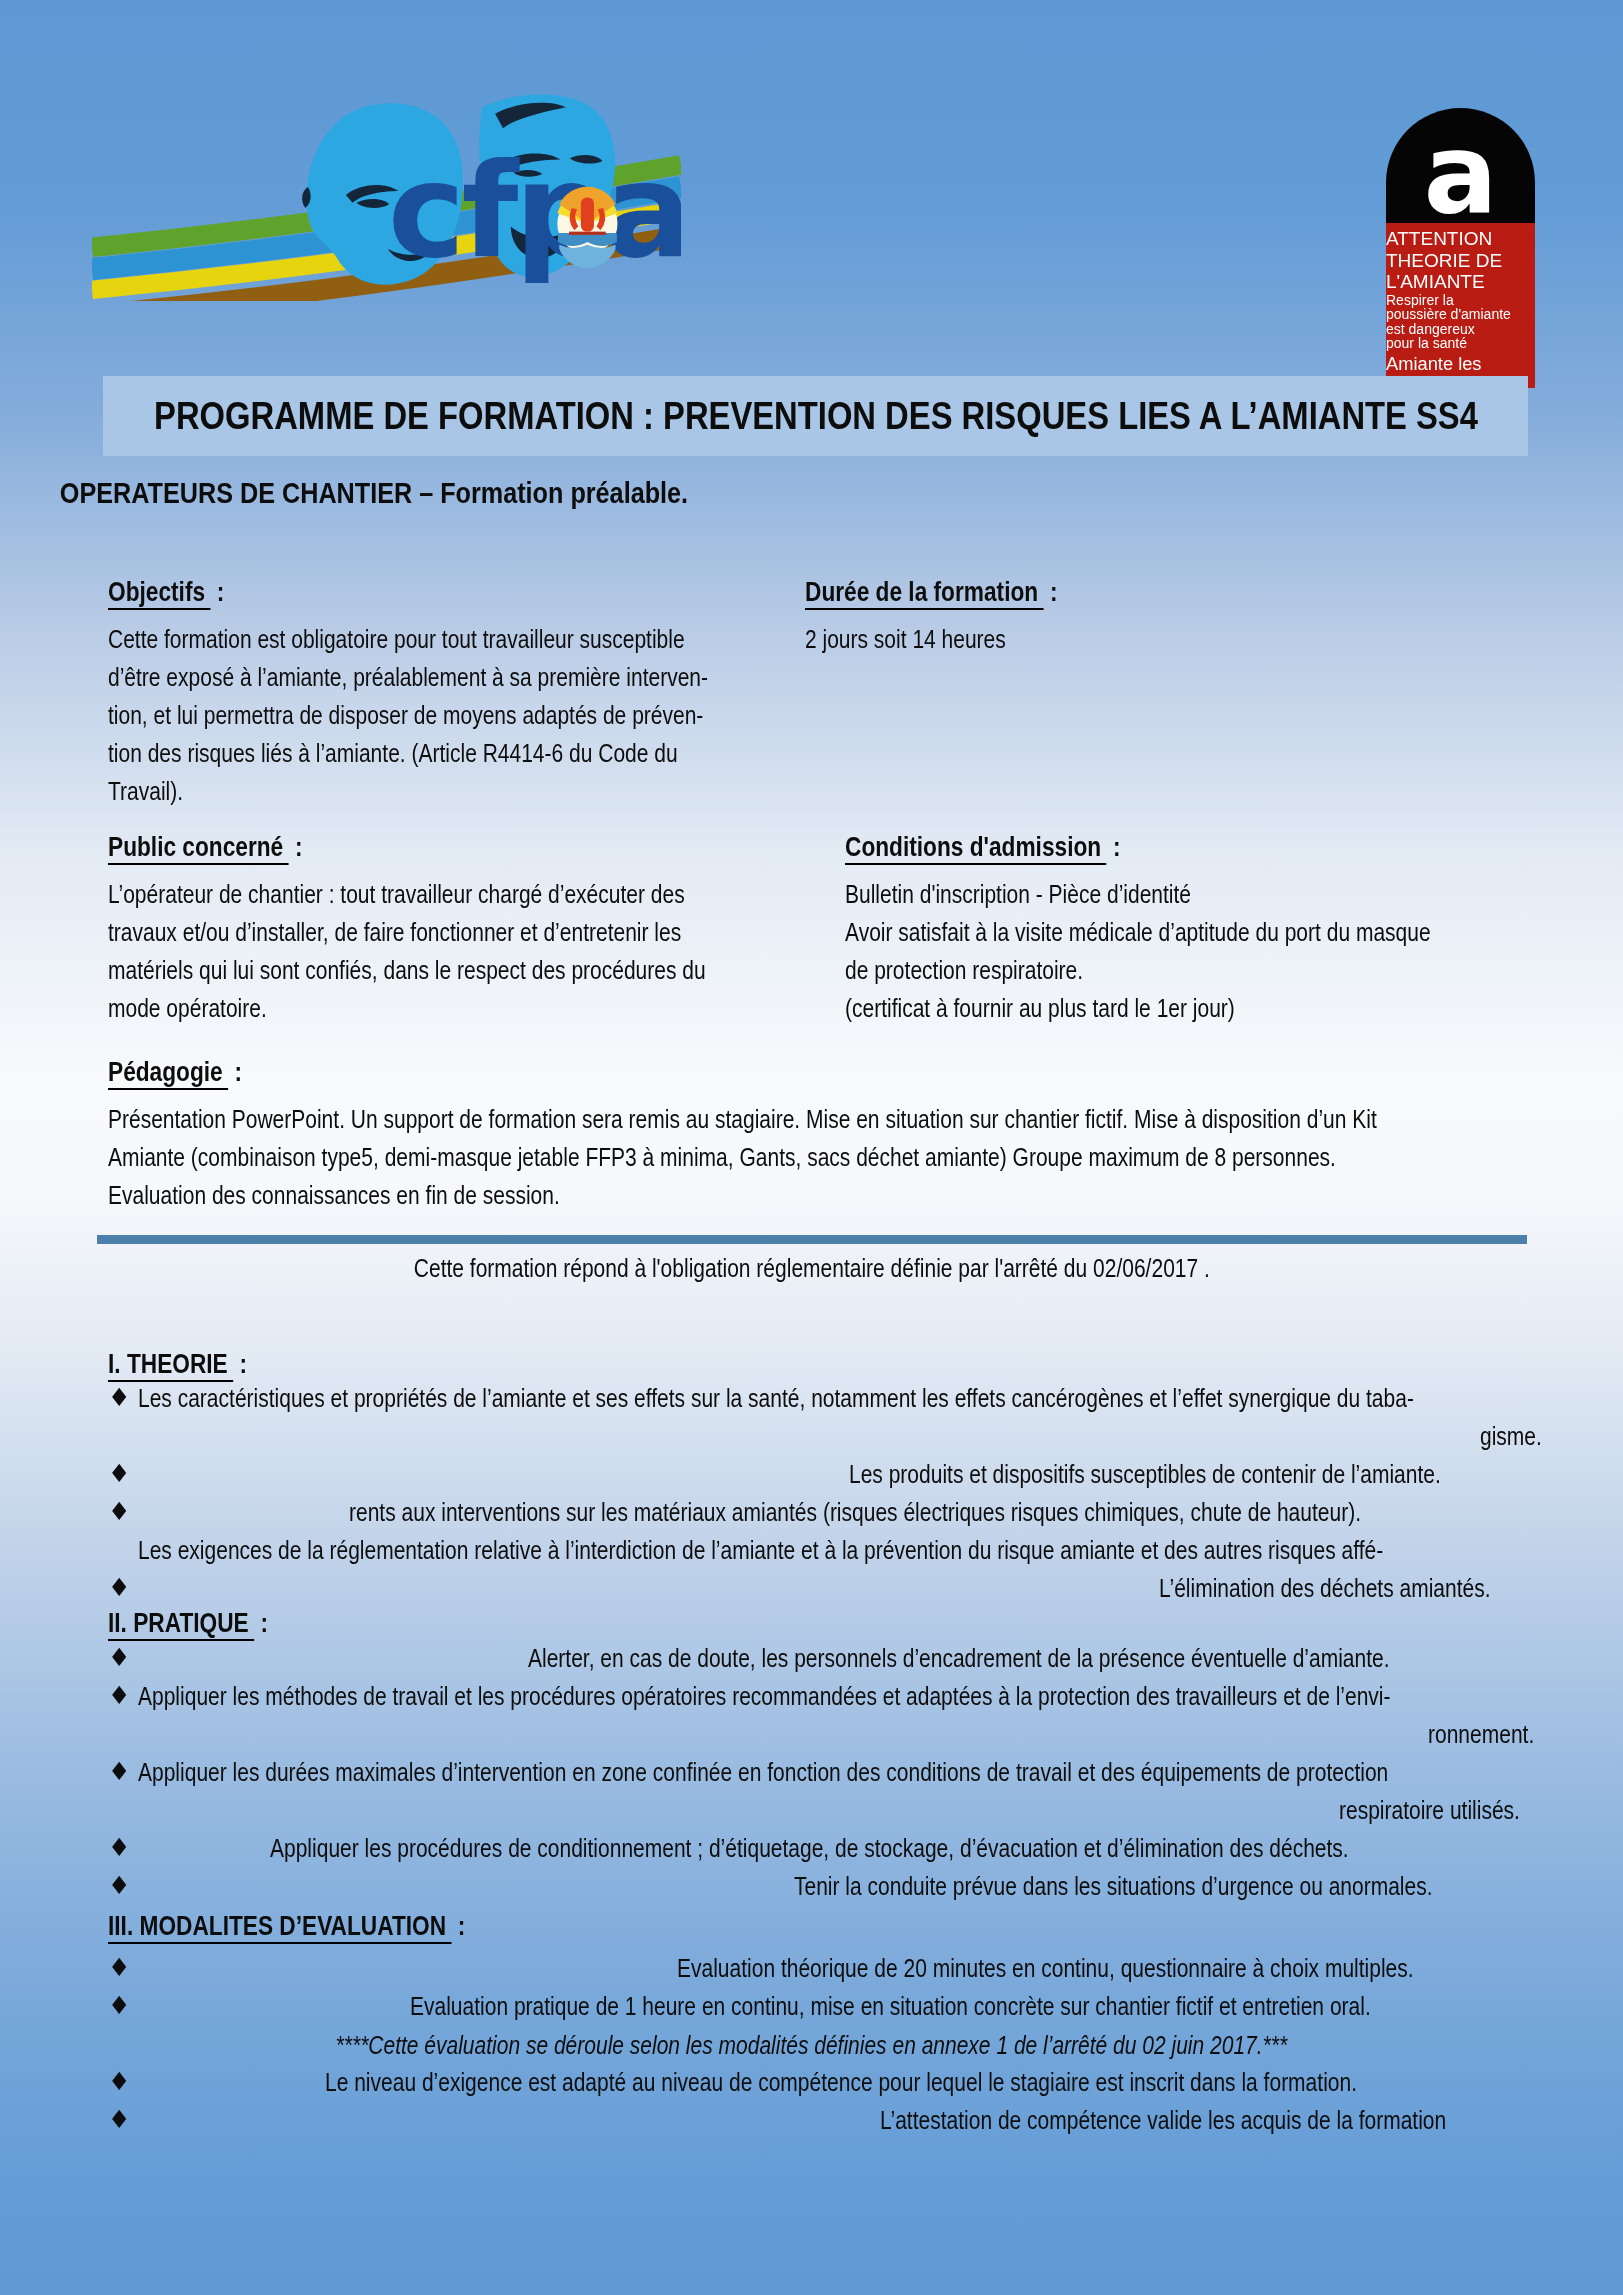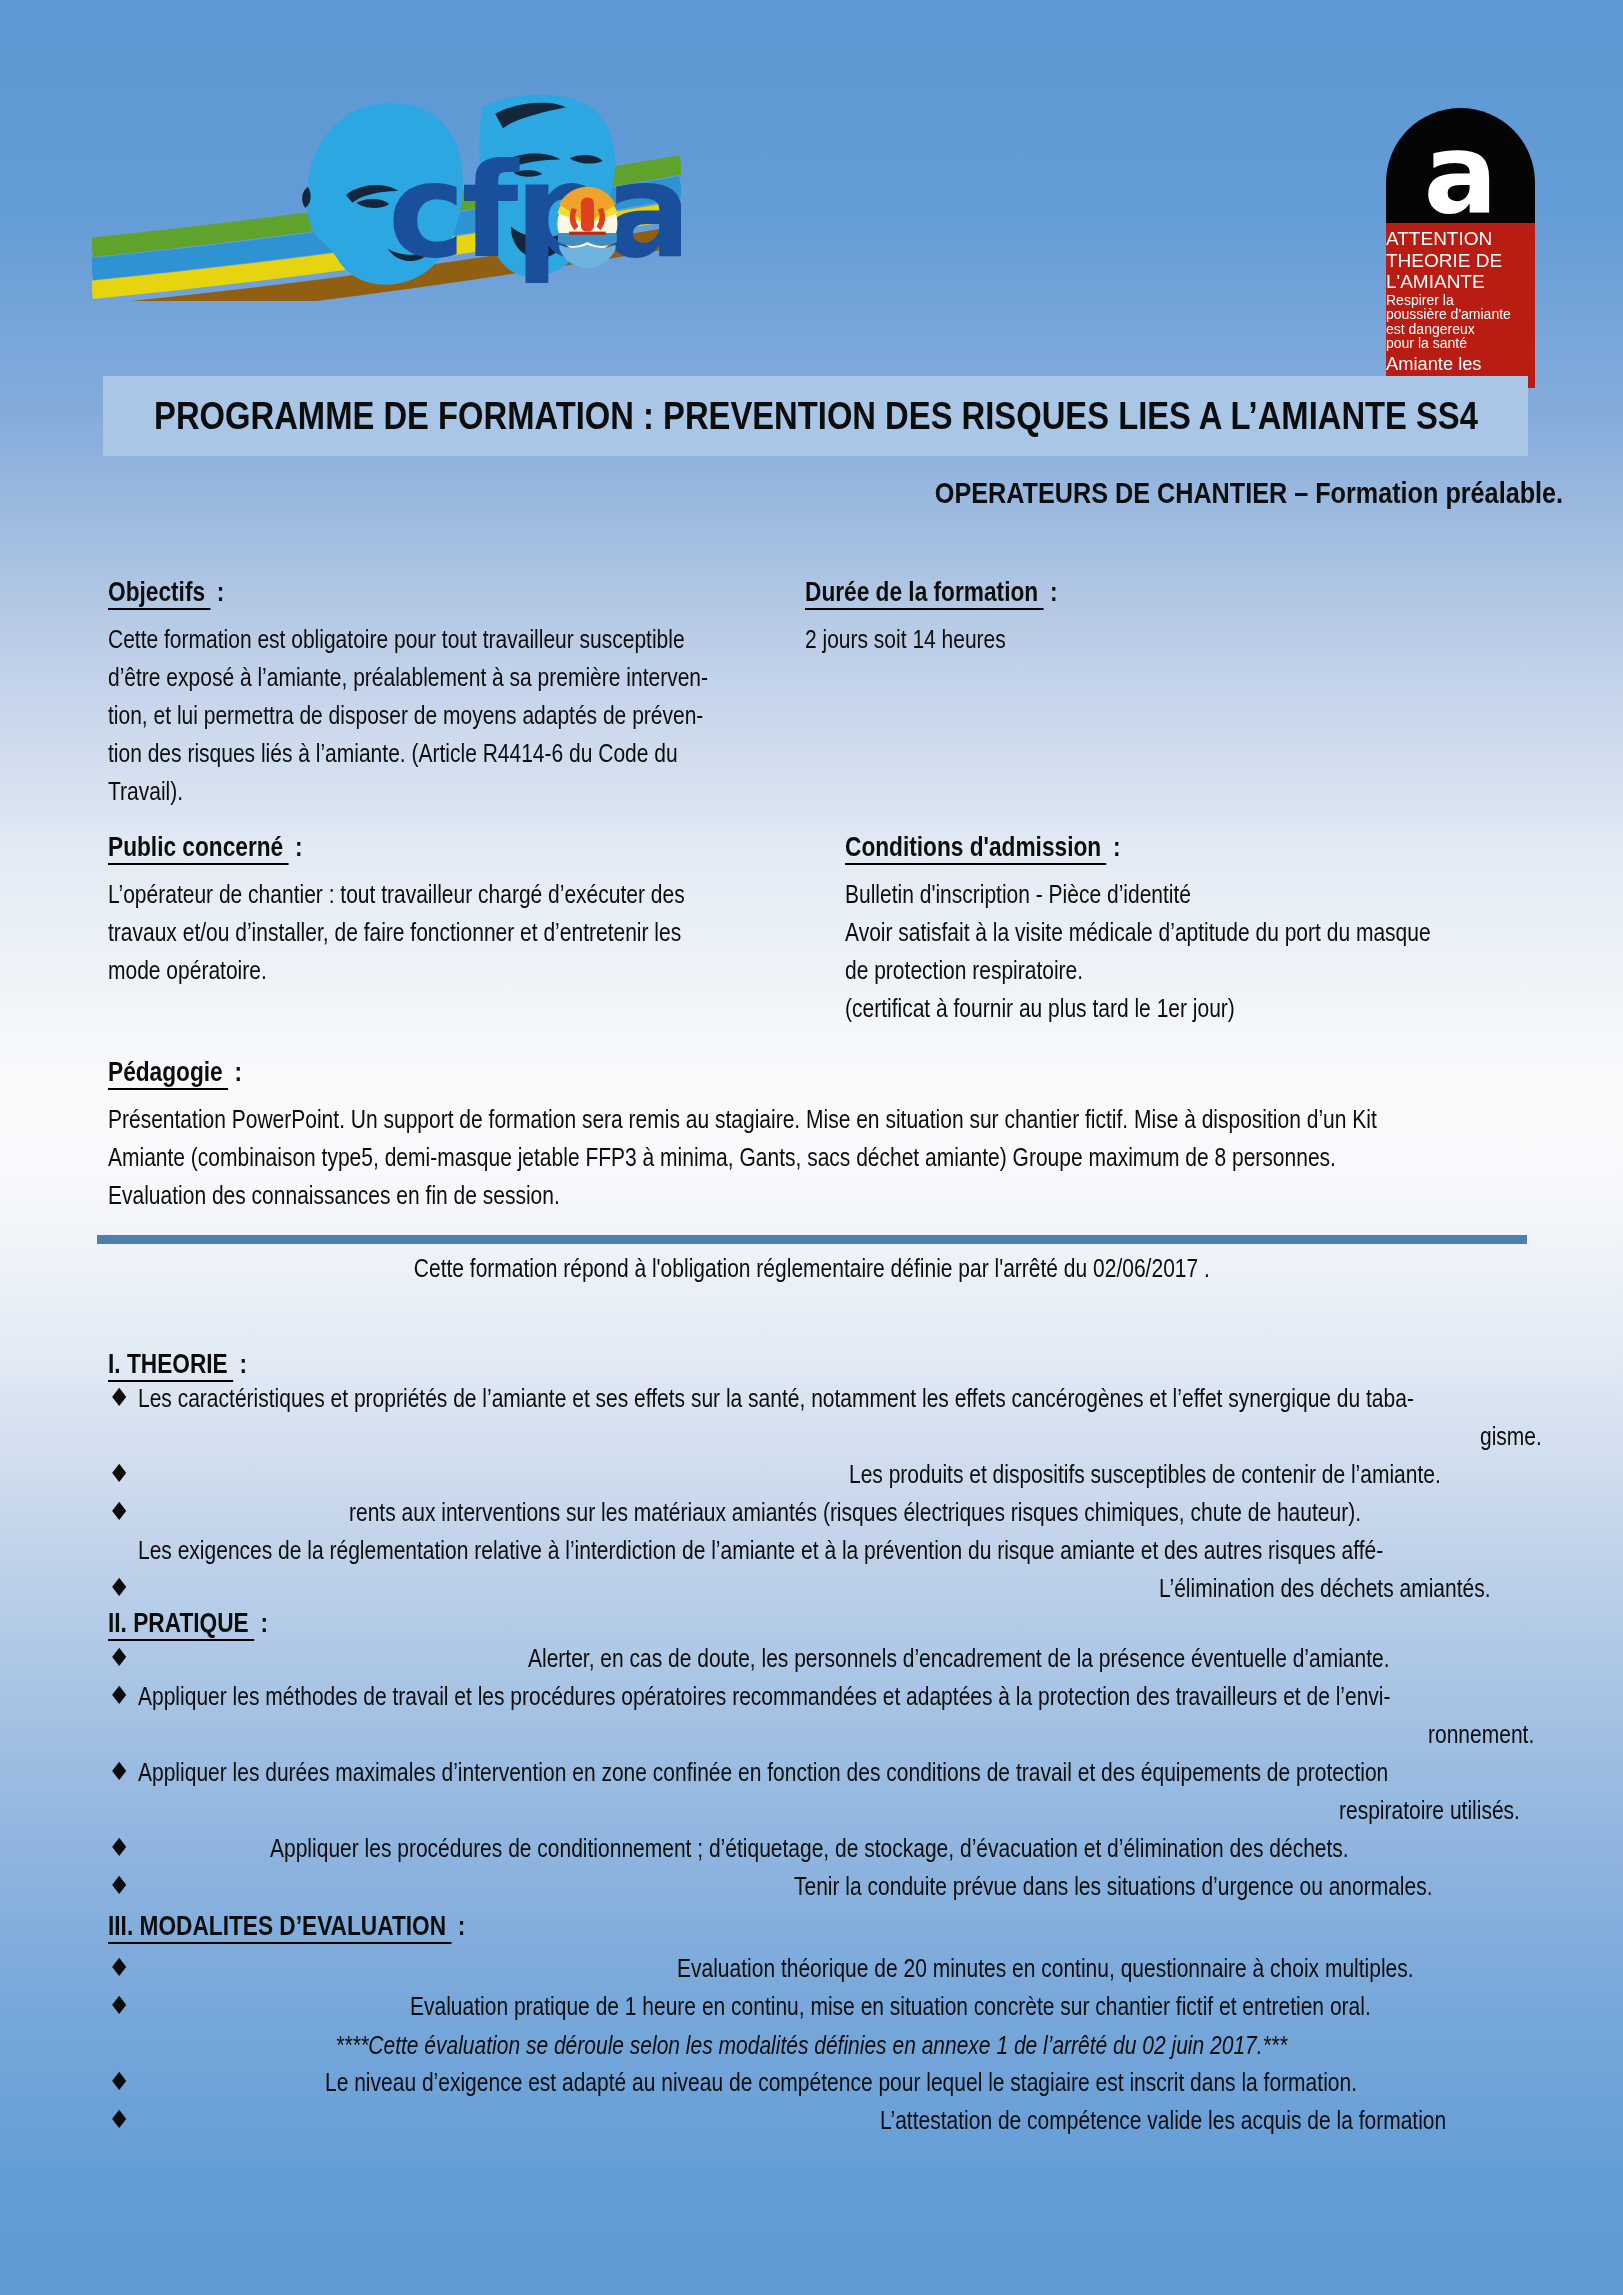--- a/index.html
+++ b/index.html
@@ -38,21 +38,21 @@
   .sec-h .u{border-bottom:2.6px solid #000;padding-right:6.5px;padding-bottom:1.3px;}
 
   
   .title-band{
     left:103px;top:376px;width:1425px;height:80px;
     background:#a9c6e7;
     display:flex;align-items:center;justify-content:center;
   }
   .title-band .t{font-size:39px;font-weight:bold;white-space:nowrap;
     transform:scaleX(.84);transform-origin:50% 50%;}
-  .subtitle{left:0;top:472px;width:100%;height:42px;text-align:right;}
+  .subtitle{left:0;top:472px;width:100%;height:42px;text-align:left;}
   .subtitle .t{display:inline-block;font-size:30px;font-weight:bold;line-height:42px;white-space:nowrap;
     transform:scaleX(.84);transform-origin:50% 50%;}
 
   
   .divider-bar{left:97px;top:1235px;width:1430px;height:8.5px;background:#4d7fab;}
 
   
   .bullet-item{display:flex;align-items:flex-start;}
   .bullet-glyph{flex:0 0 30px;width:30px;font-size:25px;line-height:38px;
     font-family:"DejaVu Sans",sans-serif;}
@@ -167,20 +167,21 @@
       </div>
   </div>
 
   <div class="abs" style="left:108px;top:830px;width:664px;">
     <div class="sec-h">
       <span><span class="u">Public concerné</span><span> :</span></span>
     </div>
     <div>
         <div class="tline"><span>L’opérateur de chantier : tout travailleur chargé d’exécuter des</span></div>
         <div class="tline"><span>travaux et/ou d’installer, de faire fonctionner et d’entretenir les</span></div>
+        <div class="tline"><span>matériels qui lui sont confiés, dans le respect des procédures du</span></div>
         <div class="tline"><span>mode opératoire.</span></div>
       </div>
   </div>
 
   <div class="abs" style="left:845px;top:830px;width:694px;">
     <div class="sec-h">
       <span><span class="u">Conditions d'admission</span><span> :</span></span>
     </div>
     <div>
         <div class="tline"><span>Bulletin d'inscription  - Pièce d’identité</span></div>

